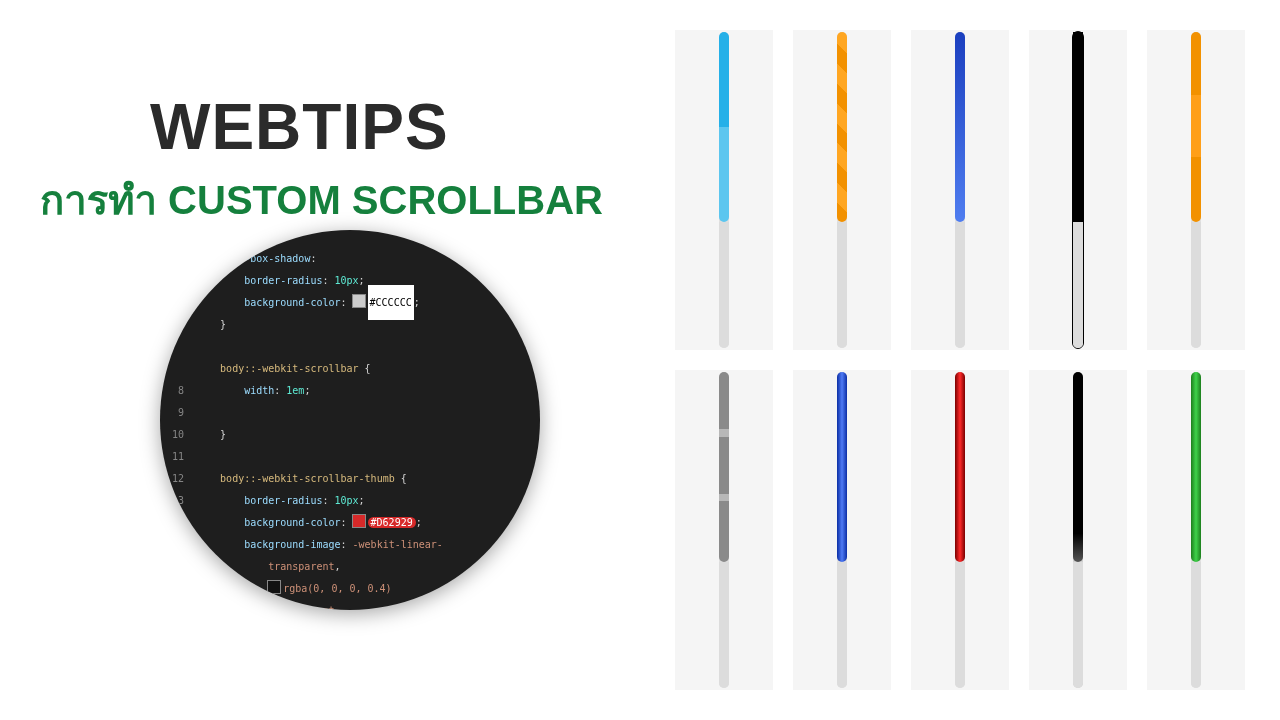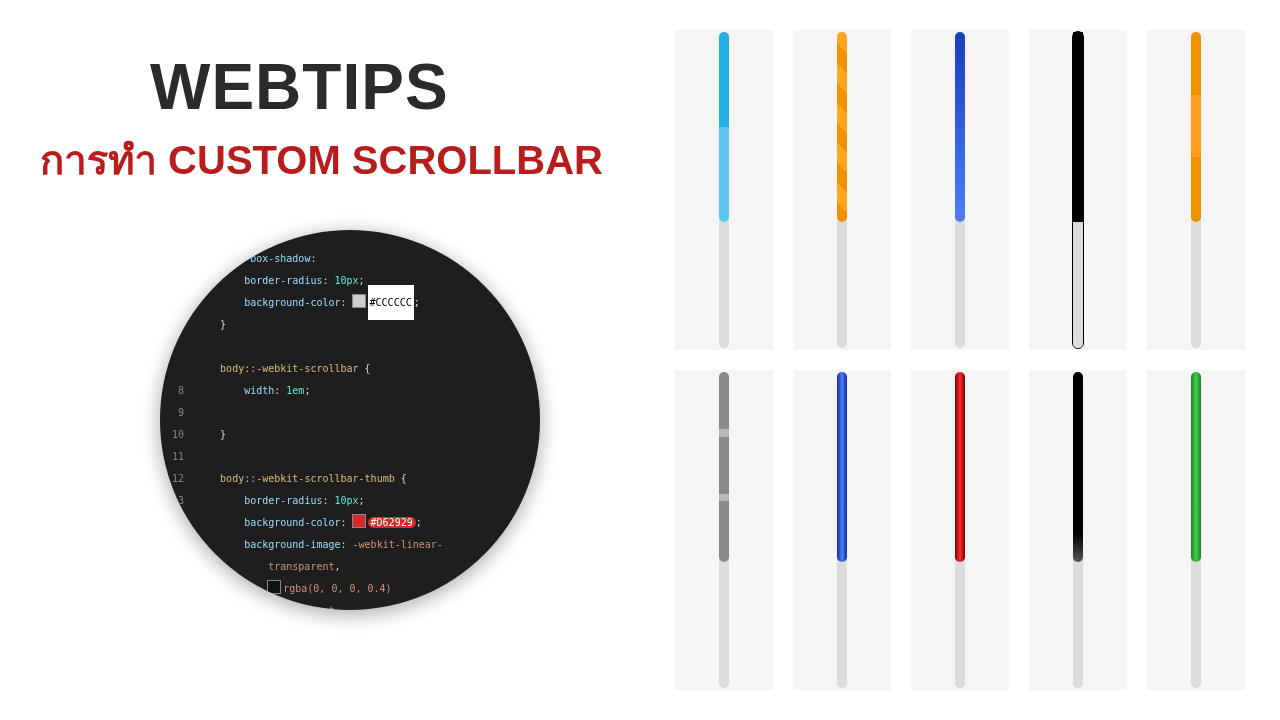--- a/index.html
+++ b/index.html
@@ -15,25 +15,26 @@
     position: absolute;
     left: 40px;
     top: 50px;
   }
   .title-main {
     font-size: 64px;
     font-weight: 900;
     letter-spacing: 1px;
     color: #2b2b2b;
     margin-left: 110px;
+    margin-top: 40px;
   }
   .title-sub {
     font-size: 40px;
     font-weight: 900;
-    color: #b91c1c;
+    color: #15803d;
     margin-top: 4px;
   }
 
   
   .code-circle {
     position: absolute;
     left: 160px;
     top: 230px;
     width: 380px;
     height: 380px;

